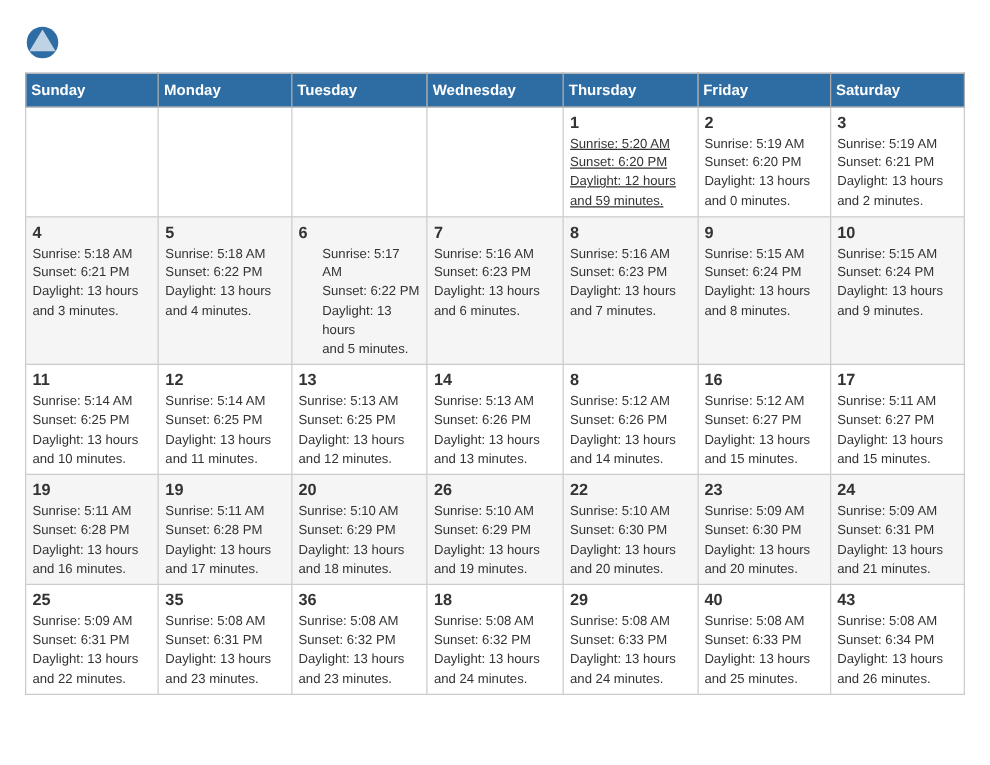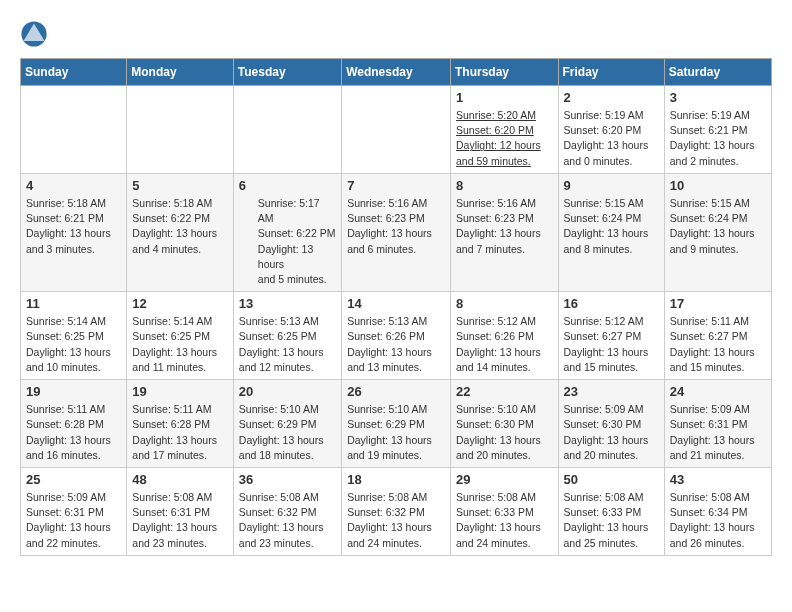--- a/index.html
+++ b/index.html
@@ -307,21 +307,21 @@
       </tr>
       <tr>
         <td>
           <div class="day-number">25</div>
           <div class="day-info" style="white-space: pre-line;">Sunrise: 5:09 AM
 Sunset: 6:31 PM
 Daylight: 13 hours
 and 22 minutes.</div>
         </td>
         <td>
-          <div class="day-number">48</div>
+          <div class="day-number">35</div>
           <div class="day-info" style="white-space: pre-line;">Sunrise: 5:08 AM
 Sunset: 6:31 PM
 Daylight: 13 hours
 and 23 minutes.</div>
         </td>
         <td>
           <div class="day-number">36</div>
           <div class="day-info" style="white-space: pre-line;">Sunrise: 5:08 AM
 Sunset: 6:32 PM
 Daylight: 13 hours
@@ -335,21 +335,21 @@
 and 24 minutes.</div>
         </td>
         <td>
           <div class="day-number">29</div>
           <div class="day-info" style="white-space: pre-line;">Sunrise: 5:08 AM
 Sunset: 6:33 PM
 Daylight: 13 hours
 and 24 minutes.</div>
         </td>
         <td>
-          <div class="day-number">50</div>
+          <div class="day-number">40</div>
           <div class="day-info" style="white-space: pre-line;">Sunrise: 5:08 AM
 Sunset: 6:33 PM
 Daylight: 13 hours
 and 25 minutes.</div>
         </td>
         <td>
           <div class="day-number">43</div>
           <div class="day-info" style="white-space: pre-line;">Sunrise: 5:08 AM
 Sunset: 6:34 PM
 Daylight: 13 hours

